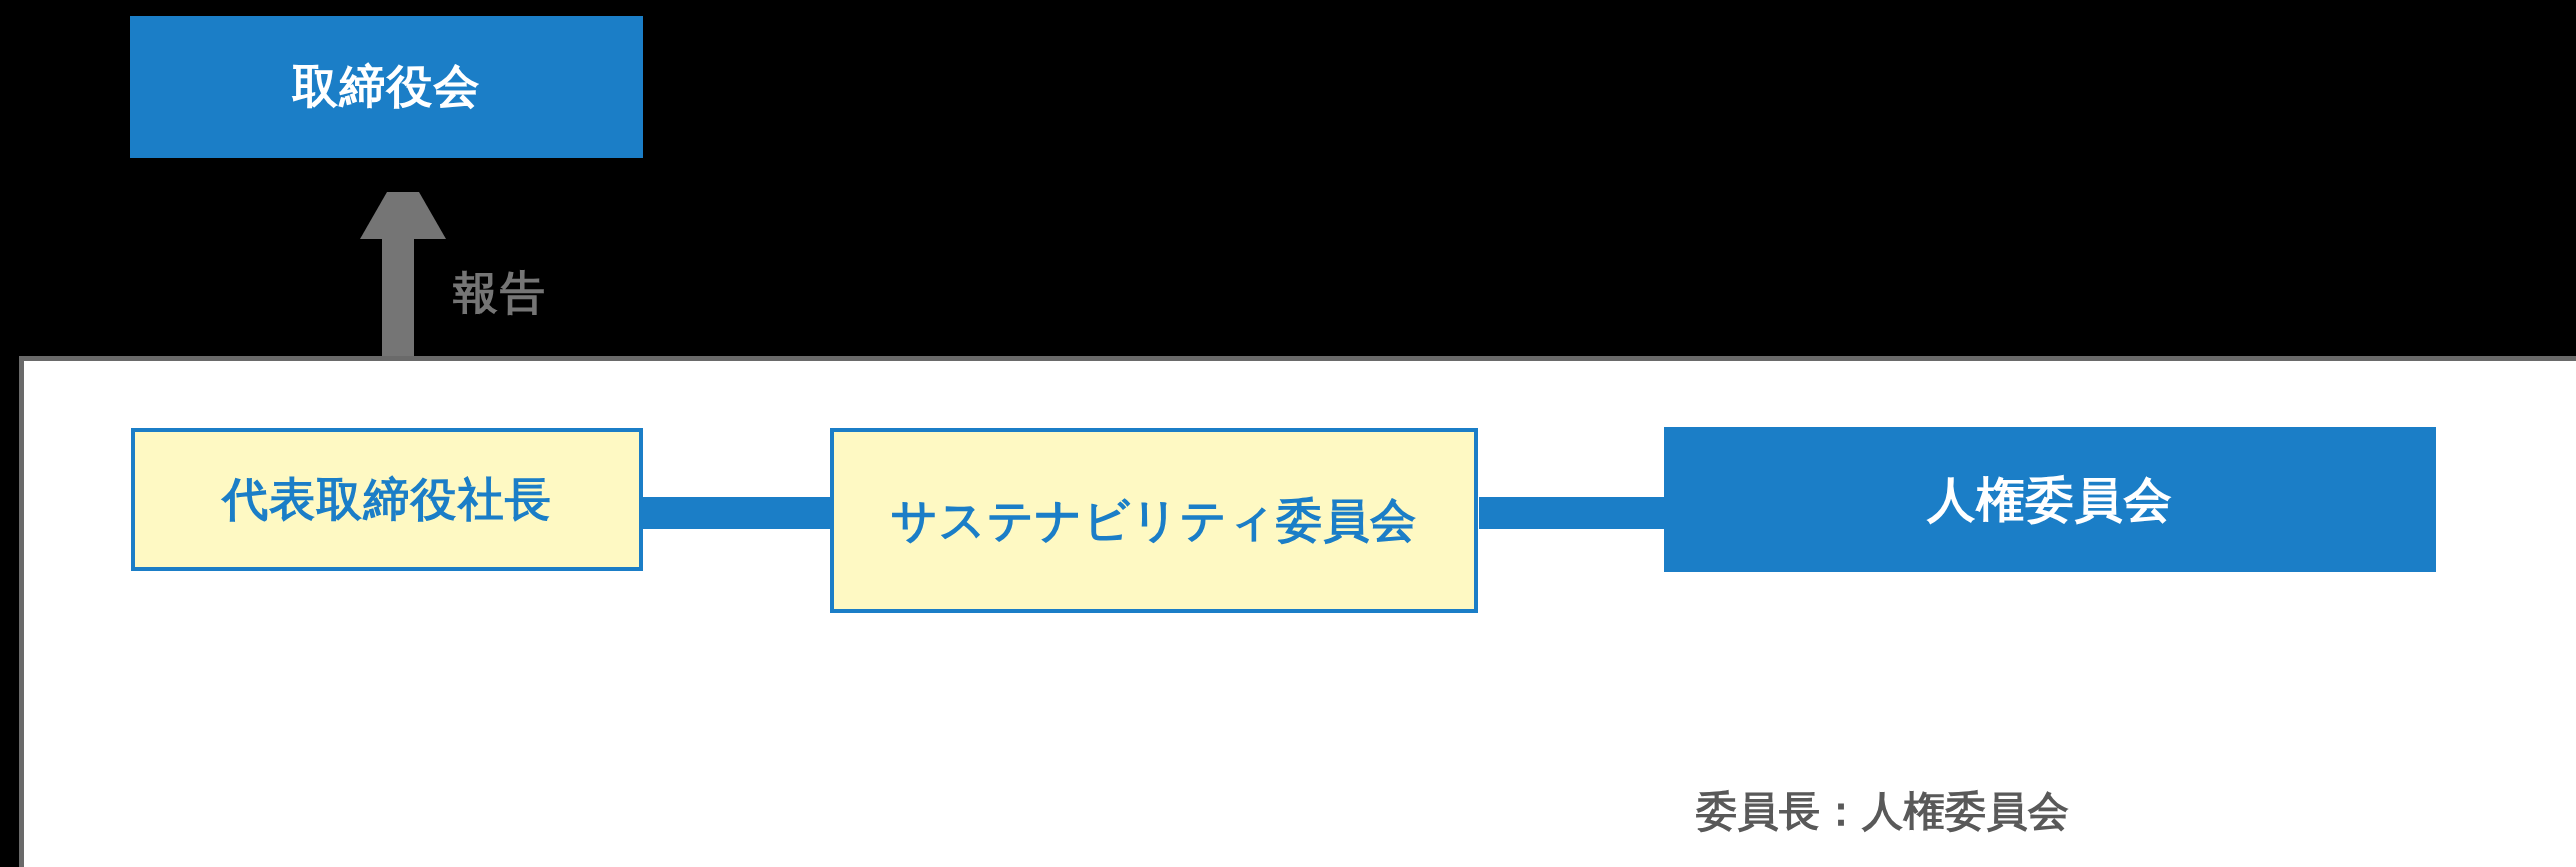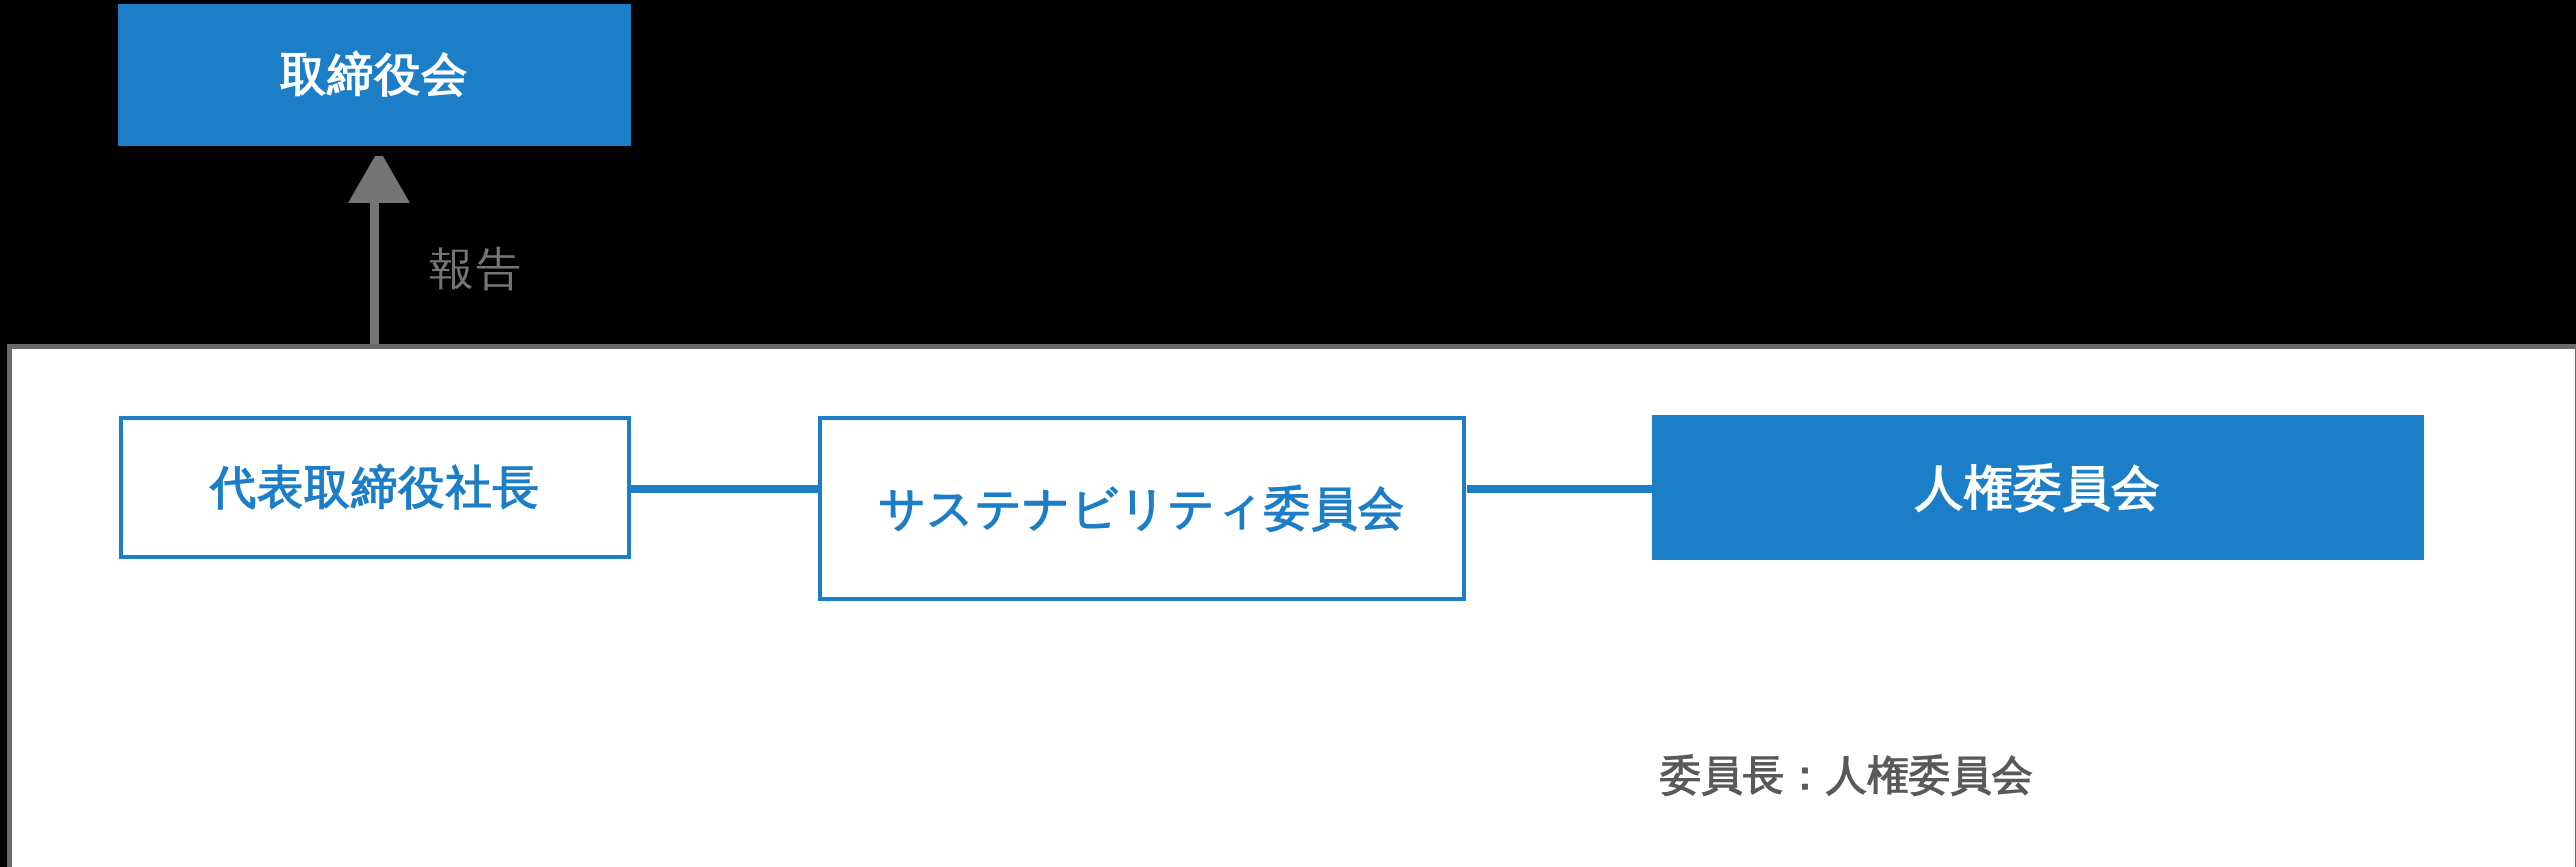--- a/index.html
+++ b/index.html
@@ -2,21 +2,21 @@
 <html lang="ja" style="--primary-blue: #1B7EC7; --container-border: #6A6A6A; --arrow-gray: #757575; --detail-text: #595959; --background: #000000;font-size:8.5px"><head>
 <meta charset="utf-8">
 <style>
   :root {
     --primary-blue: #1B7EC7;
     --container-border: #6A6A6A;
     --arrow-gray: #757575;
     --detail-text: #595959;
     --background: #000000;
   }
-  * { margin: 0; padding: 4px; box-sizing: border-box; }
+  * { margin: 0; padding: 16px; box-sizing: border-box; }
   html, body {
     width: 2576px; height: 868px;
     background: var(--background, #000);
     overflow: hidden;
     font-family: "Liberation Sans", "DejaVu Sans", sans-serif;
     position: relative;
   }
   .abs { position: absolute; }
 
   
@@ -36,39 +36,39 @@
     border-right: 27px solid transparent;
     border-bottom: 47px solid var(--arrow-gray, #757575);
   }
   .arrow-shaft {
     left: 366px; top: 186px; width: 9px; height: 160px;
     background: var(--arrow-gray, #757575);
   }
   .report-label {
     left: 421px; top: 238px;
     color: var(--arrow-gray, #757575);
-    font-size: 45px; font-weight: 400; letter-spacing: 2.1px;
+    font-size: 45px; font-weight: 700; letter-spacing: 2.1px;
     line-height: 1;
   }
 
   
   .container-box {
     left: 3.2px; top: 340px; width: 2573px; height: 530px;
     background: #ffffff;
     border: 5.3px solid var(--container-border, #6A6A6A);
   }
 
   
   .org-box {
     display: flex; align-items: center; justify-content: center;
     font-weight: 700; font-size: 46px; letter-spacing: 1.1px;
     text-align: center;
   }
   .org-box.outline {
-    background: #ffffff;
+    background: #fef9c3;
     border: 4.8px solid var(--primary-blue, #1B7EC7);
     color: var(--primary-blue, #1B7EC7);
   }
   .org-box.filled {
     background: var(--primary-blue, #1B7EC7);
     color: #ffffff;
     font-size: 48px;
   }
   .box-president { left: 115px; top: 412px; width: 512px; height: 143px; }
   .box-sustain   { left: 814px; top: 412px; width: 648px; height: 185px; }

